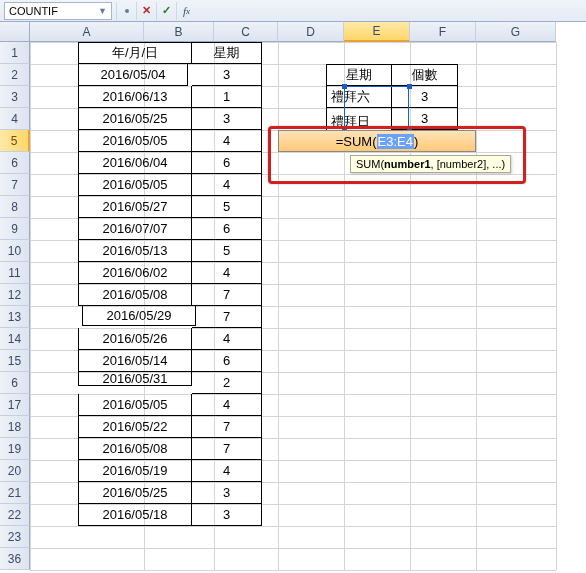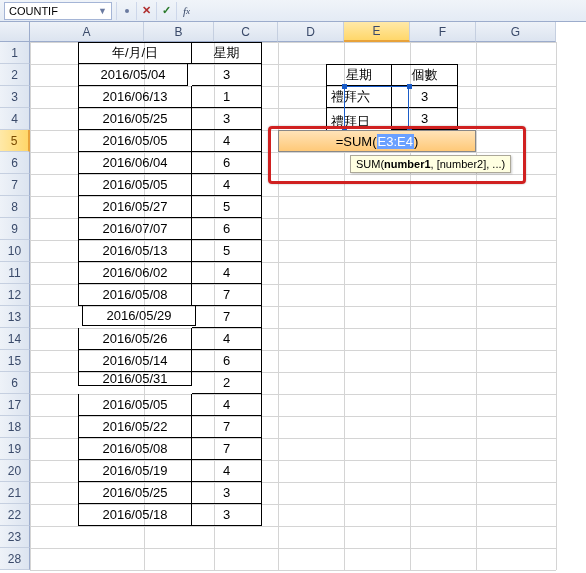--- a/index.html
+++ b/index.html
@@ -226,21 +226,21 @@
       <div class="row-h">14</div>
       <div class="row-h">15</div>
       <div class="row-h">6</div>
       <div class="row-h">17</div>
       <div class="row-h">18</div>
       <div class="row-h">19</div>
       <div class="row-h">20</div>
       <div class="row-h">21</div>
       <div class="row-h">22</div>
       <div class="row-h">23</div>
-      <div class="row-h">28</div>
+      <div class="row-h">36</div>
     </div>
   <div id="gridlines">
       <div class="gridline-v" style="left: 30px; height: 528px;"></div>
       <div class="gridline-v" style="left: 144px; height: 528px;"></div>
       <div class="gridline-v" style="left: 214px; height: 528px;"></div>
       <div class="gridline-v" style="left: 278px; height: 528px;"></div>
       <div class="gridline-v" style="left: 344px; height: 528px;"></div>
       <div class="gridline-v" style="left: 410px; height: 528px;"></div>
       <div class="gridline-v" style="left: 476px; height: 528px;"></div>
       <div class="gridline-v" style="left: 556px; height: 528px;"></div>

